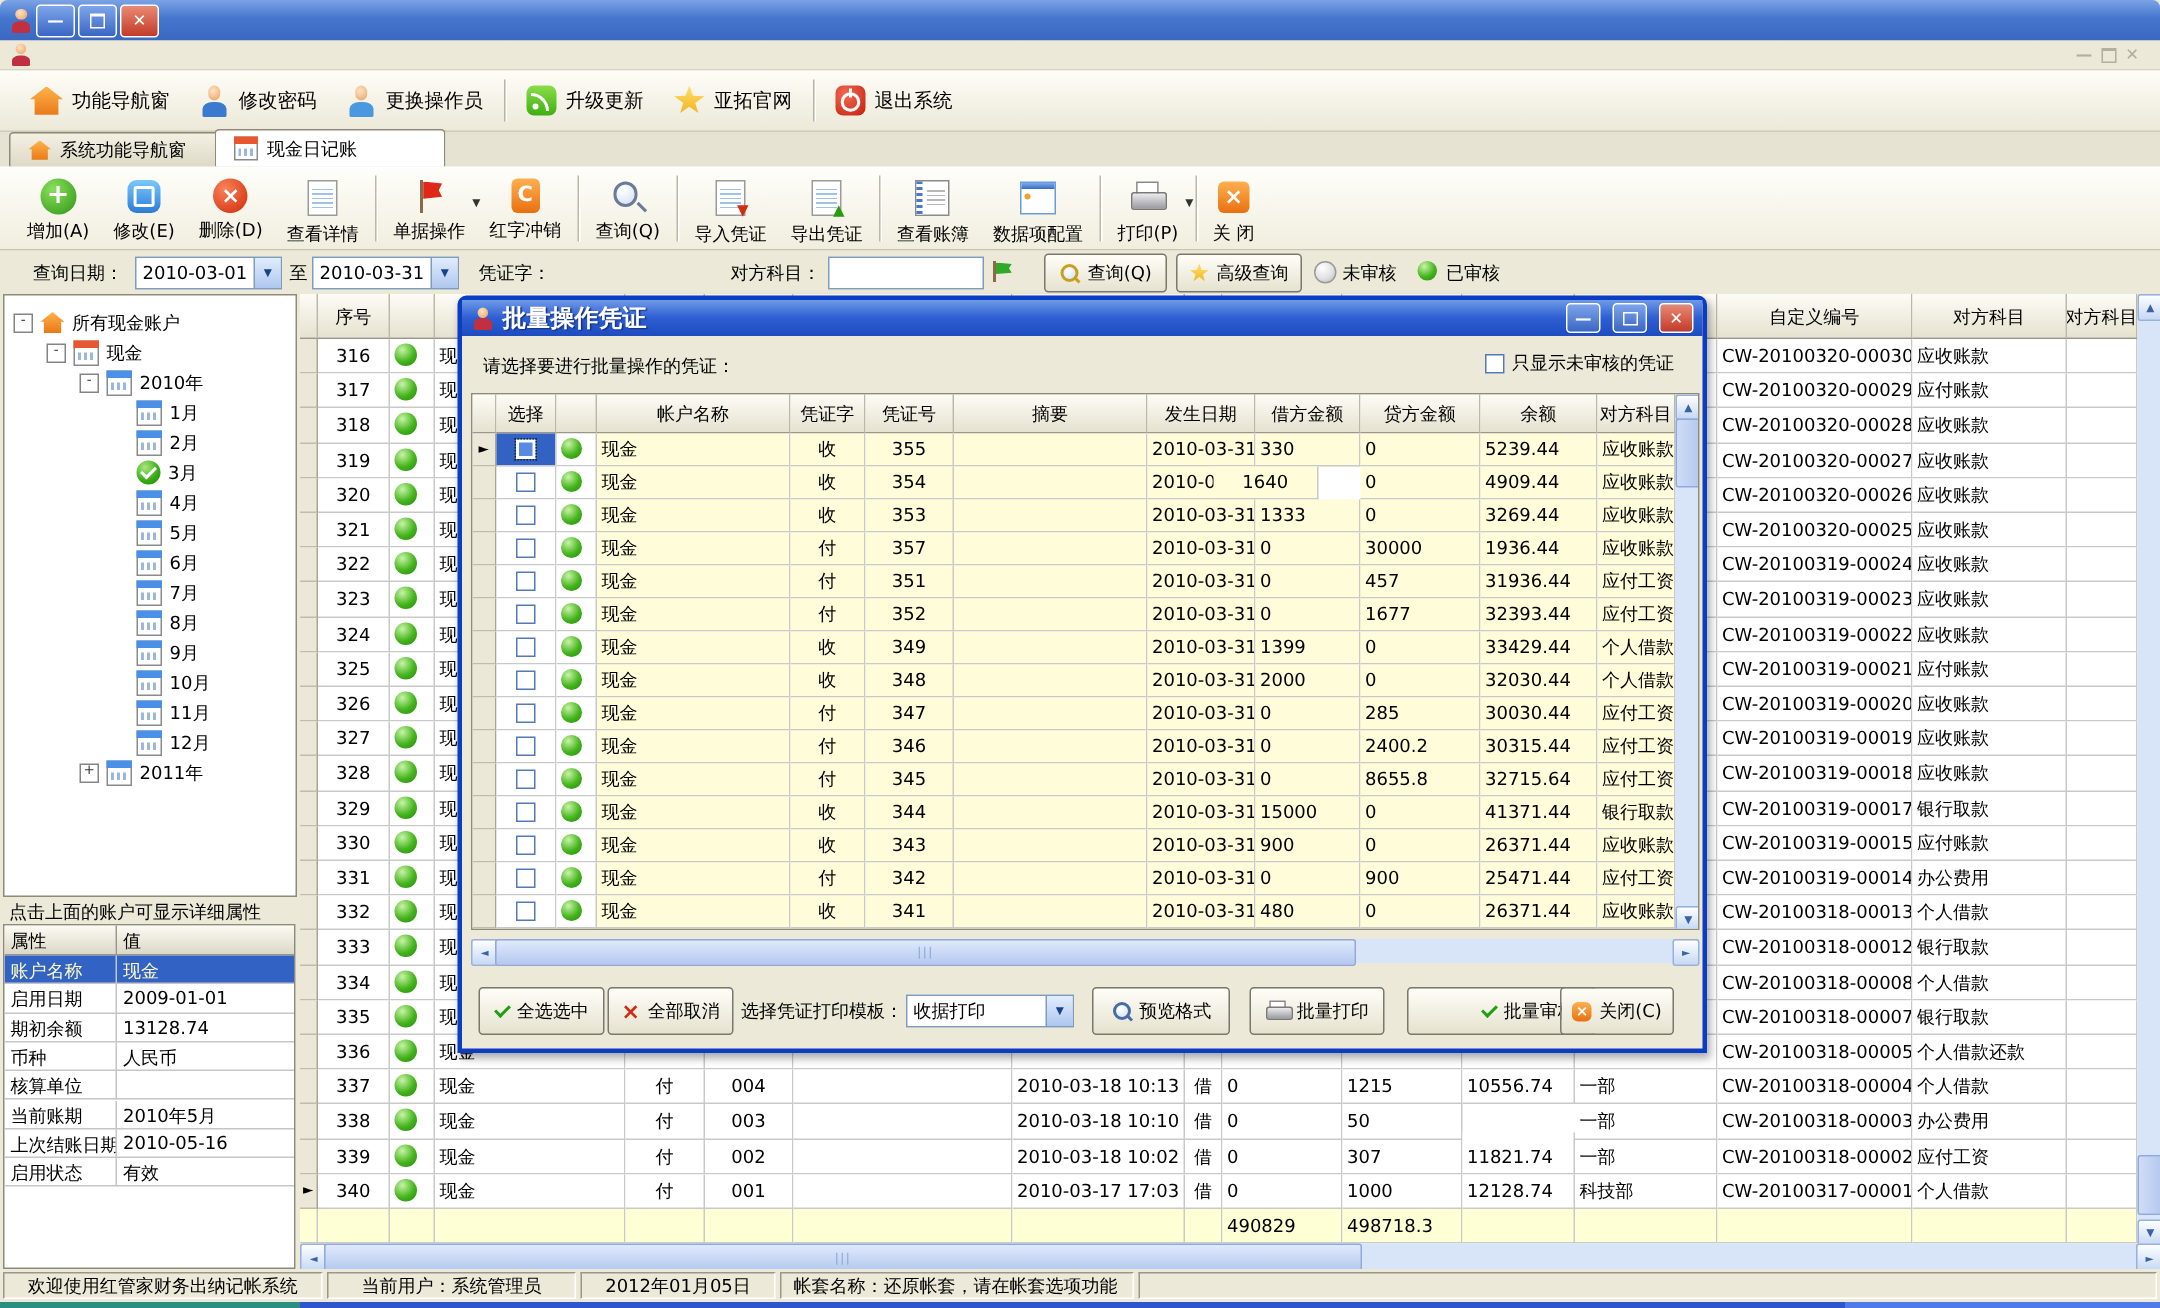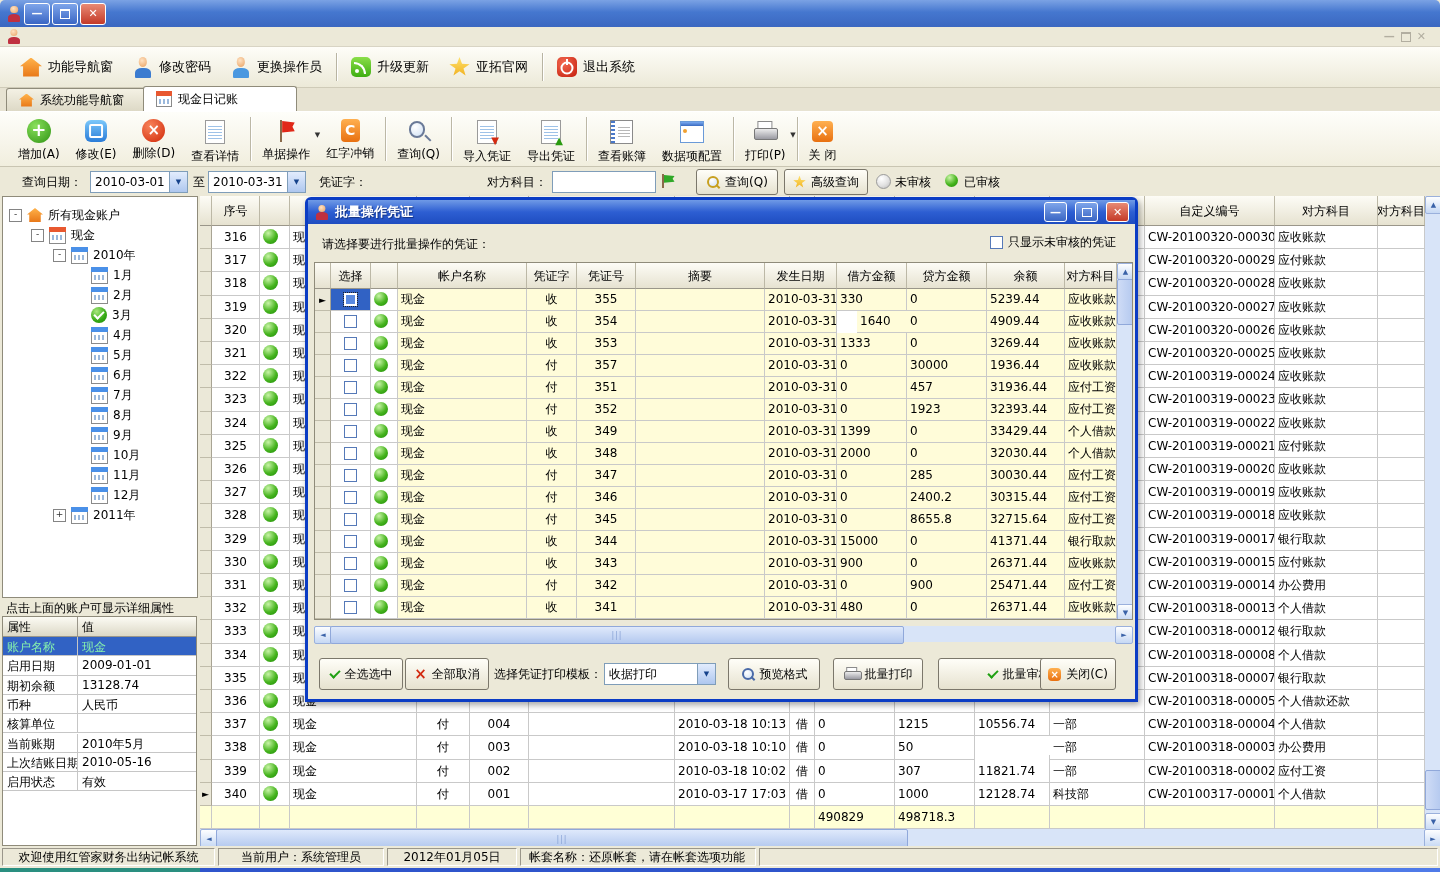--- a/index.html
+++ b/index.html
@@ -51,21 +51,21 @@
   
   #tree-panel{left:2px;top:196px;width:196px;height:402px;background:#fff;border:1px solid #8f8b7a;overflow:hidden;}
   .tree-row{position:absolute;height:20px;display:flex;align-items:center;gap:5px;white-space:nowrap;font-size:12px;}
   .toggle{width:11px;height:11px;border:1px solid #848484;background:#fff;font-size:9px;line-height:9px;
           text-align:center;color:#333;flex:0 0 11px;}
   #tree-hint{left:2px;top:598px;width:196px;height:18px;background:#ece9d8;font-size:12px;padding:2px 4px;white-space:nowrap;overflow:hidden;}
   #props{left:2px;top:616px;width:195px;height:230px;background:#fff;border:1px solid #8f8b7a;overflow:hidden;}
   .pcell{position:absolute;box-sizing:border-box;border-right:1px solid #c6c6c6;border-bottom:1px solid #c6c6c6;
          font-size:12px;padding:2px 4px;overflow:hidden;white-space:nowrap;}
   .phead{background:linear-gradient(#fcfbf4,#dcd8c6);border-right:1px solid #9a968a;border-bottom:1px solid #9a968a;font-size:12px;}
-  .psel{background:#3162c4;color:#86efac;}
+  .psel{background:#3162c4;color:#fef9c3;}
   
   #main-grid{left:200px;top:196px;width:1225px;height:633px;background:#fff;overflow:hidden;}
   .gcell{position:absolute;box-sizing:border-box;border-right:1px solid #c9c9c9;border-bottom:1px solid #c9c9c9;
          font-size:12px;line-height:22px;padding:0 3px;overflow:hidden;white-space:nowrap;background:#fff;}
   .ghead{background:linear-gradient(#fdfcf6,#e6e2d0);border-right:1px solid #bcb8a6;border-bottom:1px solid #9a968a;
          text-align:center;font-size:12px;display:flex;align-items:center;justify-content:center;}
   .gmark{background:#ebe8d8;border-right:1px solid #a8a494;border-bottom:1px solid #c0bcaa;
          font-size:9px;color:#000;display:flex;align-items:center;justify-content:center;}
   .gsum{background:#ffffd6;}
   
@@ -74,21 +74,21 @@
         color:#3a62a8;font-size:7px;display:flex;align-items:center;justify-content:center;}
   .sthumb{position:absolute;background:linear-gradient(90deg,#cfdcf6,#b4c9ef);border:1px solid #90a8da;border-radius:2px;}
   .sthumb.h{background:linear-gradient(#dfe9fb,#b4c9ef);}
   .grip{position:absolute;left:50%;top:50%;transform:translate(-50%,-50%);color:#8aa4d6;font-size:8px;letter-spacing:1px;}
   
   #dialog{left:305px;top:197px;width:833px;height:505px;border:3px solid #0b3cc4;border-radius:6px 6px 0 0;
           background:#ece9d8;z-index:20;box-shadow:2px 3px 6px rgba(0,0,0,.35);}
   #dlg-title{position:absolute;left:0;top:0;width:827px;height:24px;
              background:linear-gradient(#6f9ae6 0%,#2d5ed2 50%,#1e4cc0 100%);
              display:flex;align-items:center;gap:6px;padding:0 6px;box-sizing:border-box;}
-  #dlg-title .t{color:#fff;font-weight:bold;font-size:13px;text-shadow:1px 1px 1px #12307e;flex:1;}
+  #dlg-title .t{color:#fff;font-weight:bold;font-size:16px;text-shadow:1px 1px 1px #12307e;flex:1;}
   #dlg-grid{position:absolute;left:6px;top:62px;width:817px;height:356px;background:#fff;border:1px solid #8f8b7a;overflow:hidden;}
   .dcell{position:absolute;box-sizing:border-box;border-right:1px solid #c9c9c9;border-bottom:1px solid #c9c9c9;
          font-size:12px;line-height:21px;padding:0 3px;overflow:hidden;white-space:nowrap;background:#fffcd9;}
   .dwhite{background:#fff;}
   .dsel{background:#3162c4;}
   .cbx{display:inline-block;width:13px;height:13px;background:#fff;border:1px solid #5579b8;box-sizing:border-box;}
   .cbx.on{background:#5a8ae0;border:2px solid #fff;outline:1px dotted #222;}
   
   #statusbar{left:0;top:846px;width:1440px;height:22px;background:#ece9d8;display:flex;gap:3px;padding:2px 2px;box-sizing:border-box;}
   .spanel{border:1px solid;border-color:#9a968a #fff #fff #9a968a;padding:1px 8px;font-size:12px;
@@ -917,21 +917,21 @@
         <div class="dcell" style="left: 672px; top: 26px; width: 78px; height: 22px; text-align: left;">5239.44</div>
         <div class="dcell" style="left: 750px; top: 26px; width: 52px; height: 22px; text-align: left;">应收账款</div>
         <div class="gcell gmark" style="left: 0px; top: 48px; width: 16px; height: 22px; padding: 0px;"></div>
         <div class="dcell dwhite" style="left: 16px; top: 48px; width: 40px; height: 22px; text-align: center;"><span class="cbx" style="margin-top: 4px;"></span></div>
         <div class="dcell dwhite" style="left: 56px; top: 48px; width: 27px; height: 22px; text-align: left;"><span class="i i-sph g" style="width: 14px; height: 14px; margin-top: 3px;"></span></div>
         <div class="dcell" style="left: 83px; top: 48px; width: 129px; height: 22px; text-align: left;">现金</div>
         <div class="dcell" style="left: 212px; top: 48px; width: 50px; height: 22px; text-align: center;">收</div>
         <div class="dcell" style="left: 262px; top: 48px; width: 59px; height: 22px; text-align: center;">354</div>
         <div class="dcell" style="left: 321px; top: 48px; width: 129px; height: 22px; text-align: left;"></div>
         <div class="dcell" style="left: 450px; top: 48px; width: 72px; height: 22px; text-align: left;">2010-03-31</div>
-        <div class="dcell" style="left: 542px; top: 48px; width: 70px; height: 22px; text-align: left;">1640</div>
+        <div class="dcell" style="left: 494px; top: 48px; width: 70px; height: 22px; text-align: center;">1640</div>
         <div class="dcell" style="left: 592px; top: 48px; width: 80px; height: 22px; text-align: left;">0</div>
         <div class="dcell" style="left: 672px; top: 48px; width: 78px; height: 22px; text-align: left;">4909.44</div>
         <div class="dcell" style="left: 750px; top: 48px; width: 52px; height: 22px; text-align: left;">应收账款</div>
         <div class="gcell gmark" style="left: 0px; top: 70px; width: 16px; height: 22px; padding: 0px;"></div>
         <div class="dcell dwhite" style="left: 16px; top: 70px; width: 40px; height: 22px; text-align: center;"><span class="cbx" style="margin-top: 4px;"></span></div>
         <div class="dcell dwhite" style="left: 56px; top: 70px; width: 27px; height: 22px; text-align: left;"><span class="i i-sph g" style="width: 14px; height: 14px; margin-top: 3px;"></span></div>
         <div class="dcell" style="left: 83px; top: 70px; width: 129px; height: 22px; text-align: left;">现金</div>
         <div class="dcell" style="left: 212px; top: 70px; width: 50px; height: 22px; text-align: center;">收</div>
         <div class="dcell" style="left: 262px; top: 70px; width: 59px; height: 22px; text-align: center;">353</div>
         <div class="dcell" style="left: 321px; top: 70px; width: 129px; height: 22px; text-align: left;"></div>
@@ -966,21 +966,21 @@
         <div class="dcell" style="left: 750px; top: 114px; width: 52px; height: 22px; text-align: left;">应付工资</div>
         <div class="gcell gmark" style="left: 0px; top: 136px; width: 16px; height: 22px; padding: 0px;"></div>
         <div class="dcell dwhite" style="left: 16px; top: 136px; width: 40px; height: 22px; text-align: center;"><span class="cbx" style="margin-top: 4px;"></span></div>
         <div class="dcell dwhite" style="left: 56px; top: 136px; width: 27px; height: 22px; text-align: left;"><span class="i i-sph g" style="width: 14px; height: 14px; margin-top: 3px;"></span></div>
         <div class="dcell" style="left: 83px; top: 136px; width: 129px; height: 22px; text-align: left;">现金</div>
         <div class="dcell" style="left: 212px; top: 136px; width: 50px; height: 22px; text-align: center;">付</div>
         <div class="dcell" style="left: 262px; top: 136px; width: 59px; height: 22px; text-align: center;">352</div>
         <div class="dcell" style="left: 321px; top: 136px; width: 129px; height: 22px; text-align: left;"></div>
         <div class="dcell" style="left: 450px; top: 136px; width: 72px; height: 22px; text-align: left;">2010-03-31</div>
         <div class="dcell" style="left: 522px; top: 136px; width: 70px; height: 22px; text-align: left;">0</div>
-        <div class="dcell" style="left: 592px; top: 136px; width: 80px; height: 22px; text-align: left;">1923</div>
+        <div class="dcell" style="left: 592px; top: 136px; width: 80px; height: 22px; text-align: left;">1677</div>
         <div class="dcell" style="left: 672px; top: 136px; width: 78px; height: 22px; text-align: left;">32393.44</div>
         <div class="dcell" style="left: 750px; top: 136px; width: 52px; height: 22px; text-align: left;">应付工资</div>
         <div class="gcell gmark" style="left: 0px; top: 158px; width: 16px; height: 22px; padding: 0px;"></div>
         <div class="dcell dwhite" style="left: 16px; top: 158px; width: 40px; height: 22px; text-align: center;"><span class="cbx" style="margin-top: 4px;"></span></div>
         <div class="dcell dwhite" style="left: 56px; top: 158px; width: 27px; height: 22px; text-align: left;"><span class="i i-sph g" style="width: 14px; height: 14px; margin-top: 3px;"></span></div>
         <div class="dcell" style="left: 83px; top: 158px; width: 129px; height: 22px; text-align: left;">现金</div>
         <div class="dcell" style="left: 212px; top: 158px; width: 50px; height: 22px; text-align: center;">收</div>
         <div class="dcell" style="left: 262px; top: 158px; width: 59px; height: 22px; text-align: center;">349</div>
         <div class="dcell" style="left: 321px; top: 158px; width: 129px; height: 22px; text-align: left;"></div>
         <div class="dcell" style="left: 450px; top: 158px; width: 72px; height: 22px; text-align: left;">2010-03-31</div>

